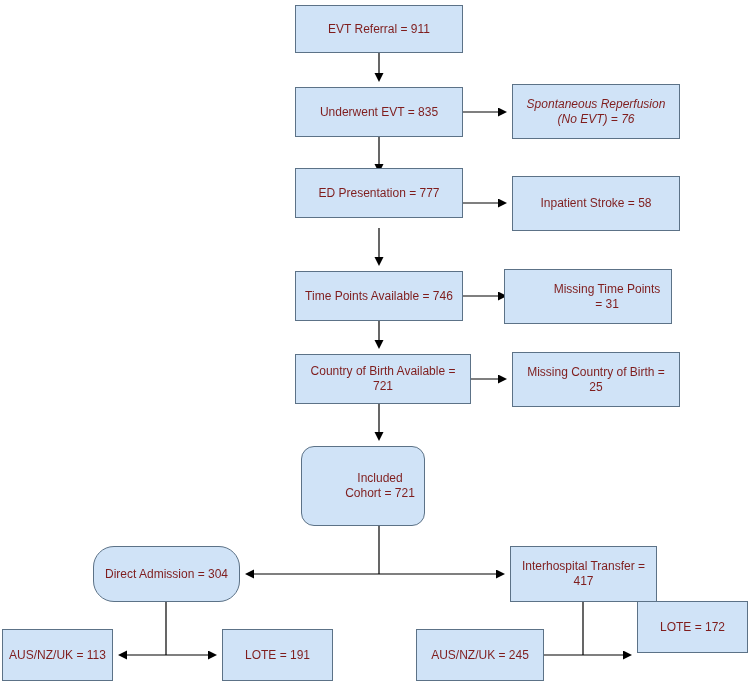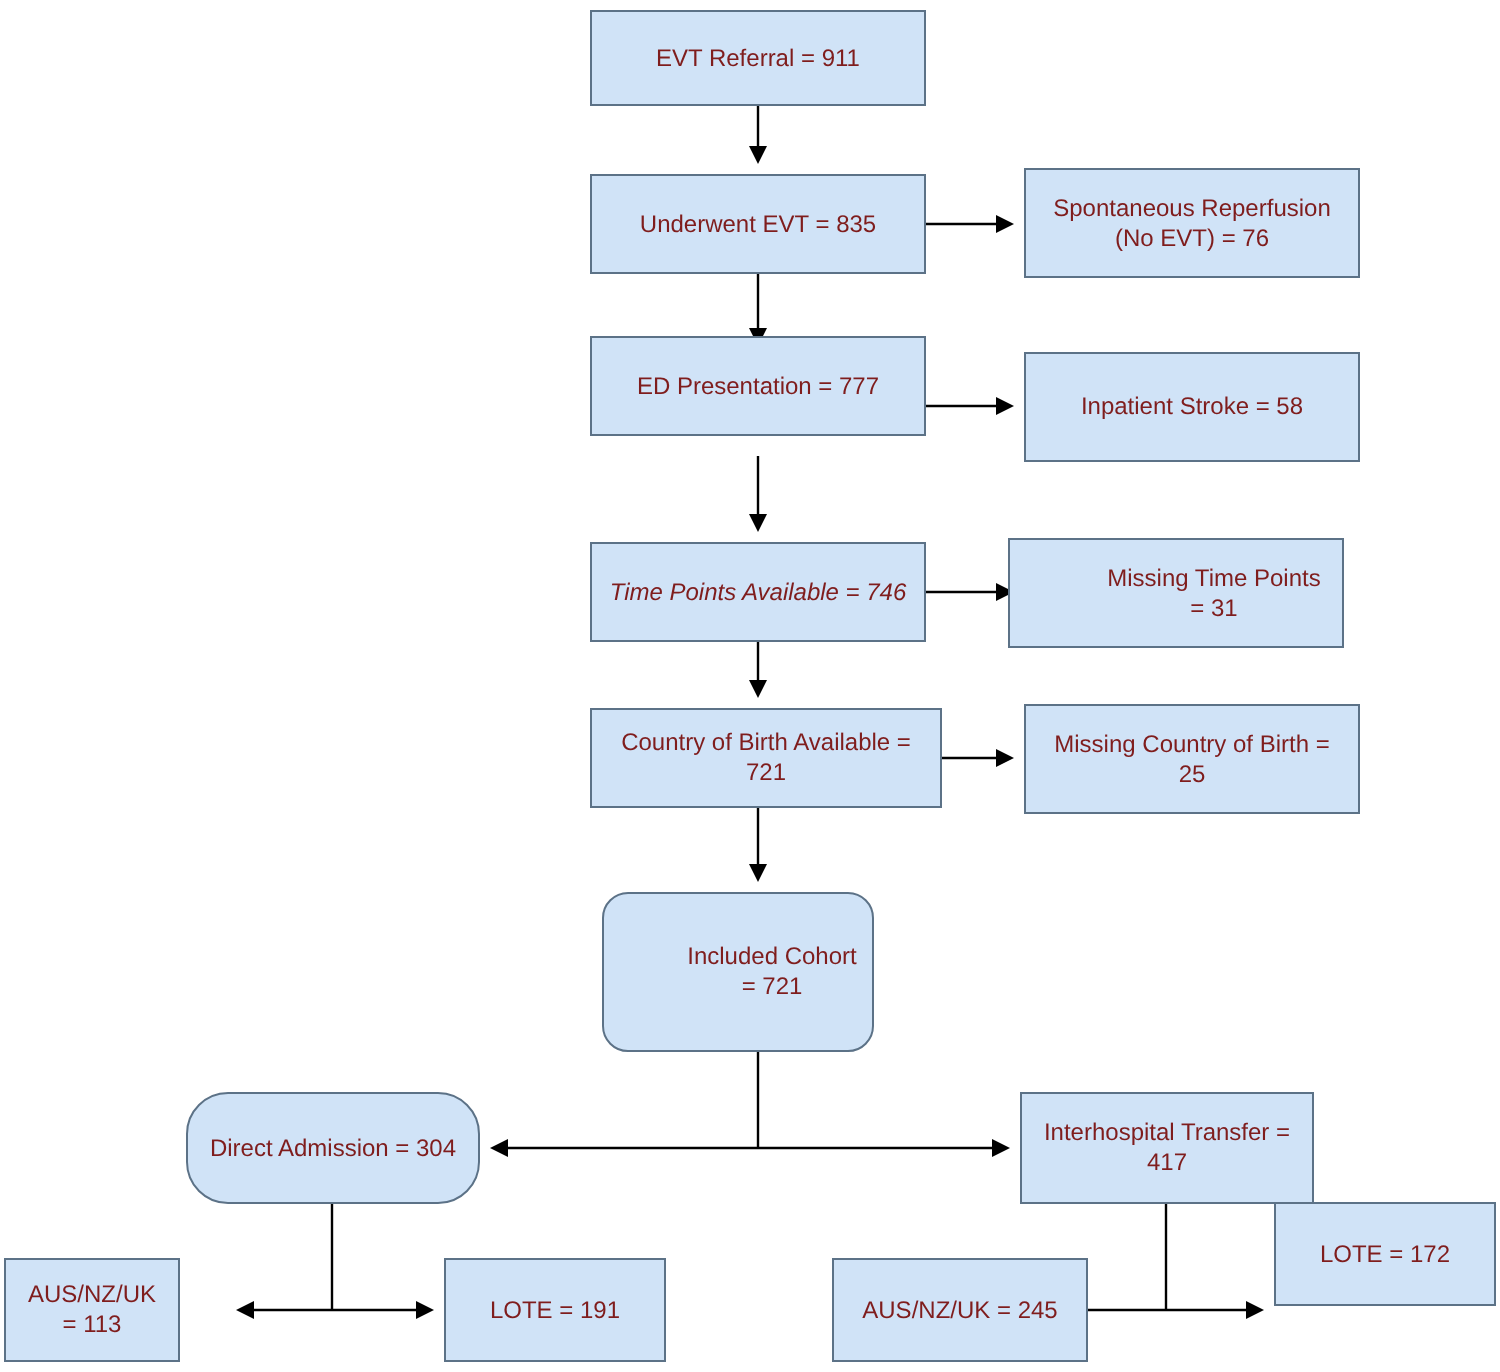--- a/index.html
+++ b/index.html
@@ -79,39 +79,39 @@
     <path class="connector" d="M583,655 L535,655" marker-end="url(#arrow)"></path>
     <path class="connector" d="M583,655 L630,655" marker-end="url(#arrow)"></path>
   </svg>
 
   <div class="flow-box" style="left:295px; top:5px; width:168px; height:48px;">EVT Referral = 911</div>
 
   <div class="flow-box" style="left:295px; top:87px; width:168px; height:50px;">Underwent EVT = 835</div>
 
   <div class="flow-box" style="left:295px; top:168px; width:168px; height:50px;">ED Presentation = 777</div>
 
-  <div class="flow-box" style="left:295px; top:271px; width:168px; height:50px;font-style:italic;">Time Points Available = 746</div>
+  <div class="flow-box" style="left:295px; top:271px; width:168px; height:50px;">Time Points Available = 746</div>
 
   <div class="flow-box" style="left:295px; top:354px; width:176px; height:50px;">Country of Birth Available = 721</div>
 
-  <div class="flow-box" style="left:512px; top:84px; width:168px; height:55px;">Spontaneous Reperfusion (No EVT) = 76</div>
+  <div class="flow-box" style="left:512px; top:84px; width:168px; height:55px;font-style:italic;">Spontaneous Reperfusion (No EVT) = 76</div>
 
   <div class="flow-box" style="left:512px; top:176px; width:168px; height:55px;">Inpatient Stroke = 58</div>
 
   <div class="flow-box" style="left:504px; top:269px; width:168px; height:55px;padding-left:44px;">Missing Time Points = 31</div>
 
   <div class="flow-box" style="left:512px; top:352px; width:168px; height:55px;">Missing Country of Birth = 25</div>
 
-  <div class="flow-box rounded" style="left:301px; top:446px; width:136px; height:80px;padding-left:40px;">Included Cohort = 721</div>
+  <div class="flow-box rounded" style="left:301px; top:446px; width:124px; height:80px;padding-left:40px;">Included Cohort = 721</div>
 
   <div class="flow-box" style="left:93px; top:546px; width:147px; height:56px;border-radius:21px;">Direct Admission = 304</div>
 
   <div class="flow-box" style="left:510px; top:546px; width:147px; height:56px;">Interhospital Transfer = 417</div>
 
-  <div class="flow-box" style="left:2px; top:629px; width:88px; height:52px;">AUS/NZ/UK = 113</div>
+  <div class="flow-box" style="left:2px; top:629px; width:111px; height:52px;">AUS/NZ/UK = 113</div>
 
   <div class="flow-box" style="left:222px; top:629px; width:111px; height:52px;">LOTE = 191</div>
 
   <div class="flow-box" style="left:416px; top:629px; width:128px; height:52px;">AUS/NZ/UK = 245</div>
 
   <div class="flow-box" style="left:637px; top:601px; width:111px; height:52px;">LOTE = 172</div>
 
 </div>
 
 </body></html>

